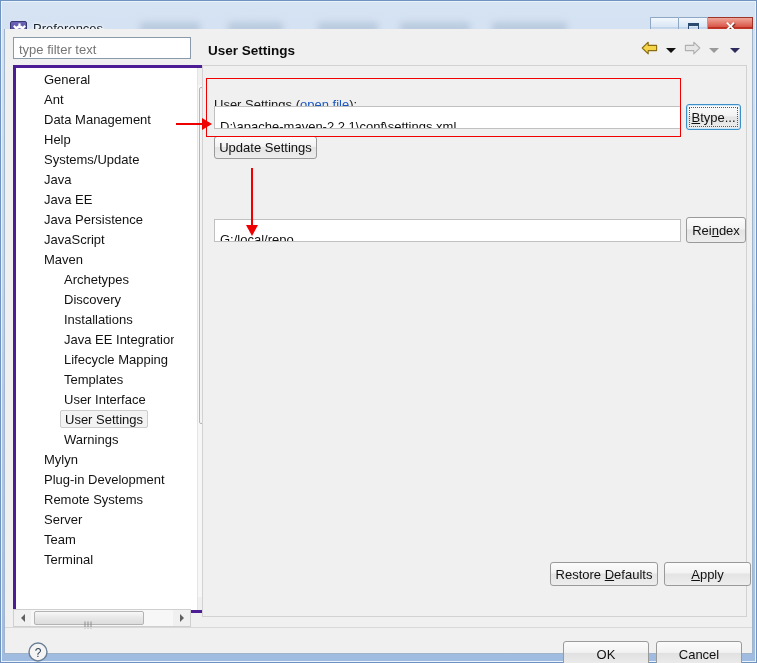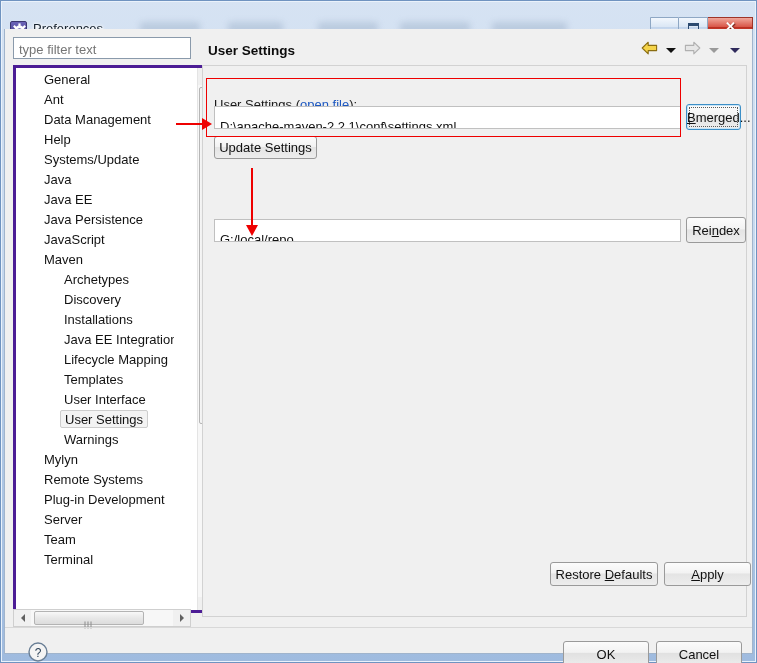--- a/index.html
+++ b/index.html
@@ -469,22 +469,22 @@
           <div class="tree-item depth1"><span class="lbl">Archetypes</span></div>
           <div class="tree-item depth1"><span class="lbl">Discovery</span></div>
           <div class="tree-item depth1"><span class="lbl">Installations</span></div>
           <div class="tree-item depth1"><span class="lbl">Java EE Integration</span></div>
           <div class="tree-item depth1"><span class="lbl">Lifecycle Mapping</span></div>
           <div class="tree-item depth1"><span class="lbl">Templates</span></div>
           <div class="tree-item depth1"><span class="lbl">User Interface</span></div>
           <div class="tree-item depth1 selected"><span class="lbl">User Settings</span></div>
           <div class="tree-item depth1"><span class="lbl">Warnings</span></div>
           <div class="tree-item"><span class="lbl">Mylyn</span></div>
+          <div class="tree-item"><span class="lbl">Plug-in Development</span></div>
           <div class="tree-item"><span class="lbl">Remote Systems</span></div>
-          <div class="tree-item"><span class="lbl">Plug-in Development</span></div>
           <div class="tree-item"><span class="lbl">Server</span></div>
           <div class="tree-item"><span class="lbl">Team</span></div>
           <div class="tree-item"><span class="lbl">Terminal</span></div>
         </div>
 
       <div class="vscroll">
         <div class="arrow up">
           <div class="tri up"></div>
         </div>
         <div class="vthumb">
@@ -536,21 +536,21 @@
 
       <div class="pane-body">
 
         <div class="lbl-text" style="left:11px; top:19px;margin-top:12px;">
           <span>User </span><u>S</u><span>ettings (</span><span class="link">open file</span><span>):</span>
         </div>
 
         <input class="textfield" type="text" style="left: 11px; top: 40px; width: 467px; height: 23px;" value="D:\apache-maven-2.2.1\conf\settings.xml">
 
         <button class="btn focused" style="left:483px; top:38px; width:55px; height:26px;">
-          <span class="focusring"></span><u>B</u><span>merged...</span>
+          <span class="focusring"></span><u>B</u><span>type...</span>
         </button>
 
         <button class="btn" style="left:11px; top:70px; width:103px; height:23px;">Update Settings</button>
 
 
         <input class="textfield" type="text" style="left: 11px; top: 153px; width: 467px; height: 23px;" value="G:/local/repo">
 
         <button class="btn" style="left:483px; top:151px; width:60px; height:26px;">
           <span>Rei</span><u>n</u><span>dex</span>
         </button>

